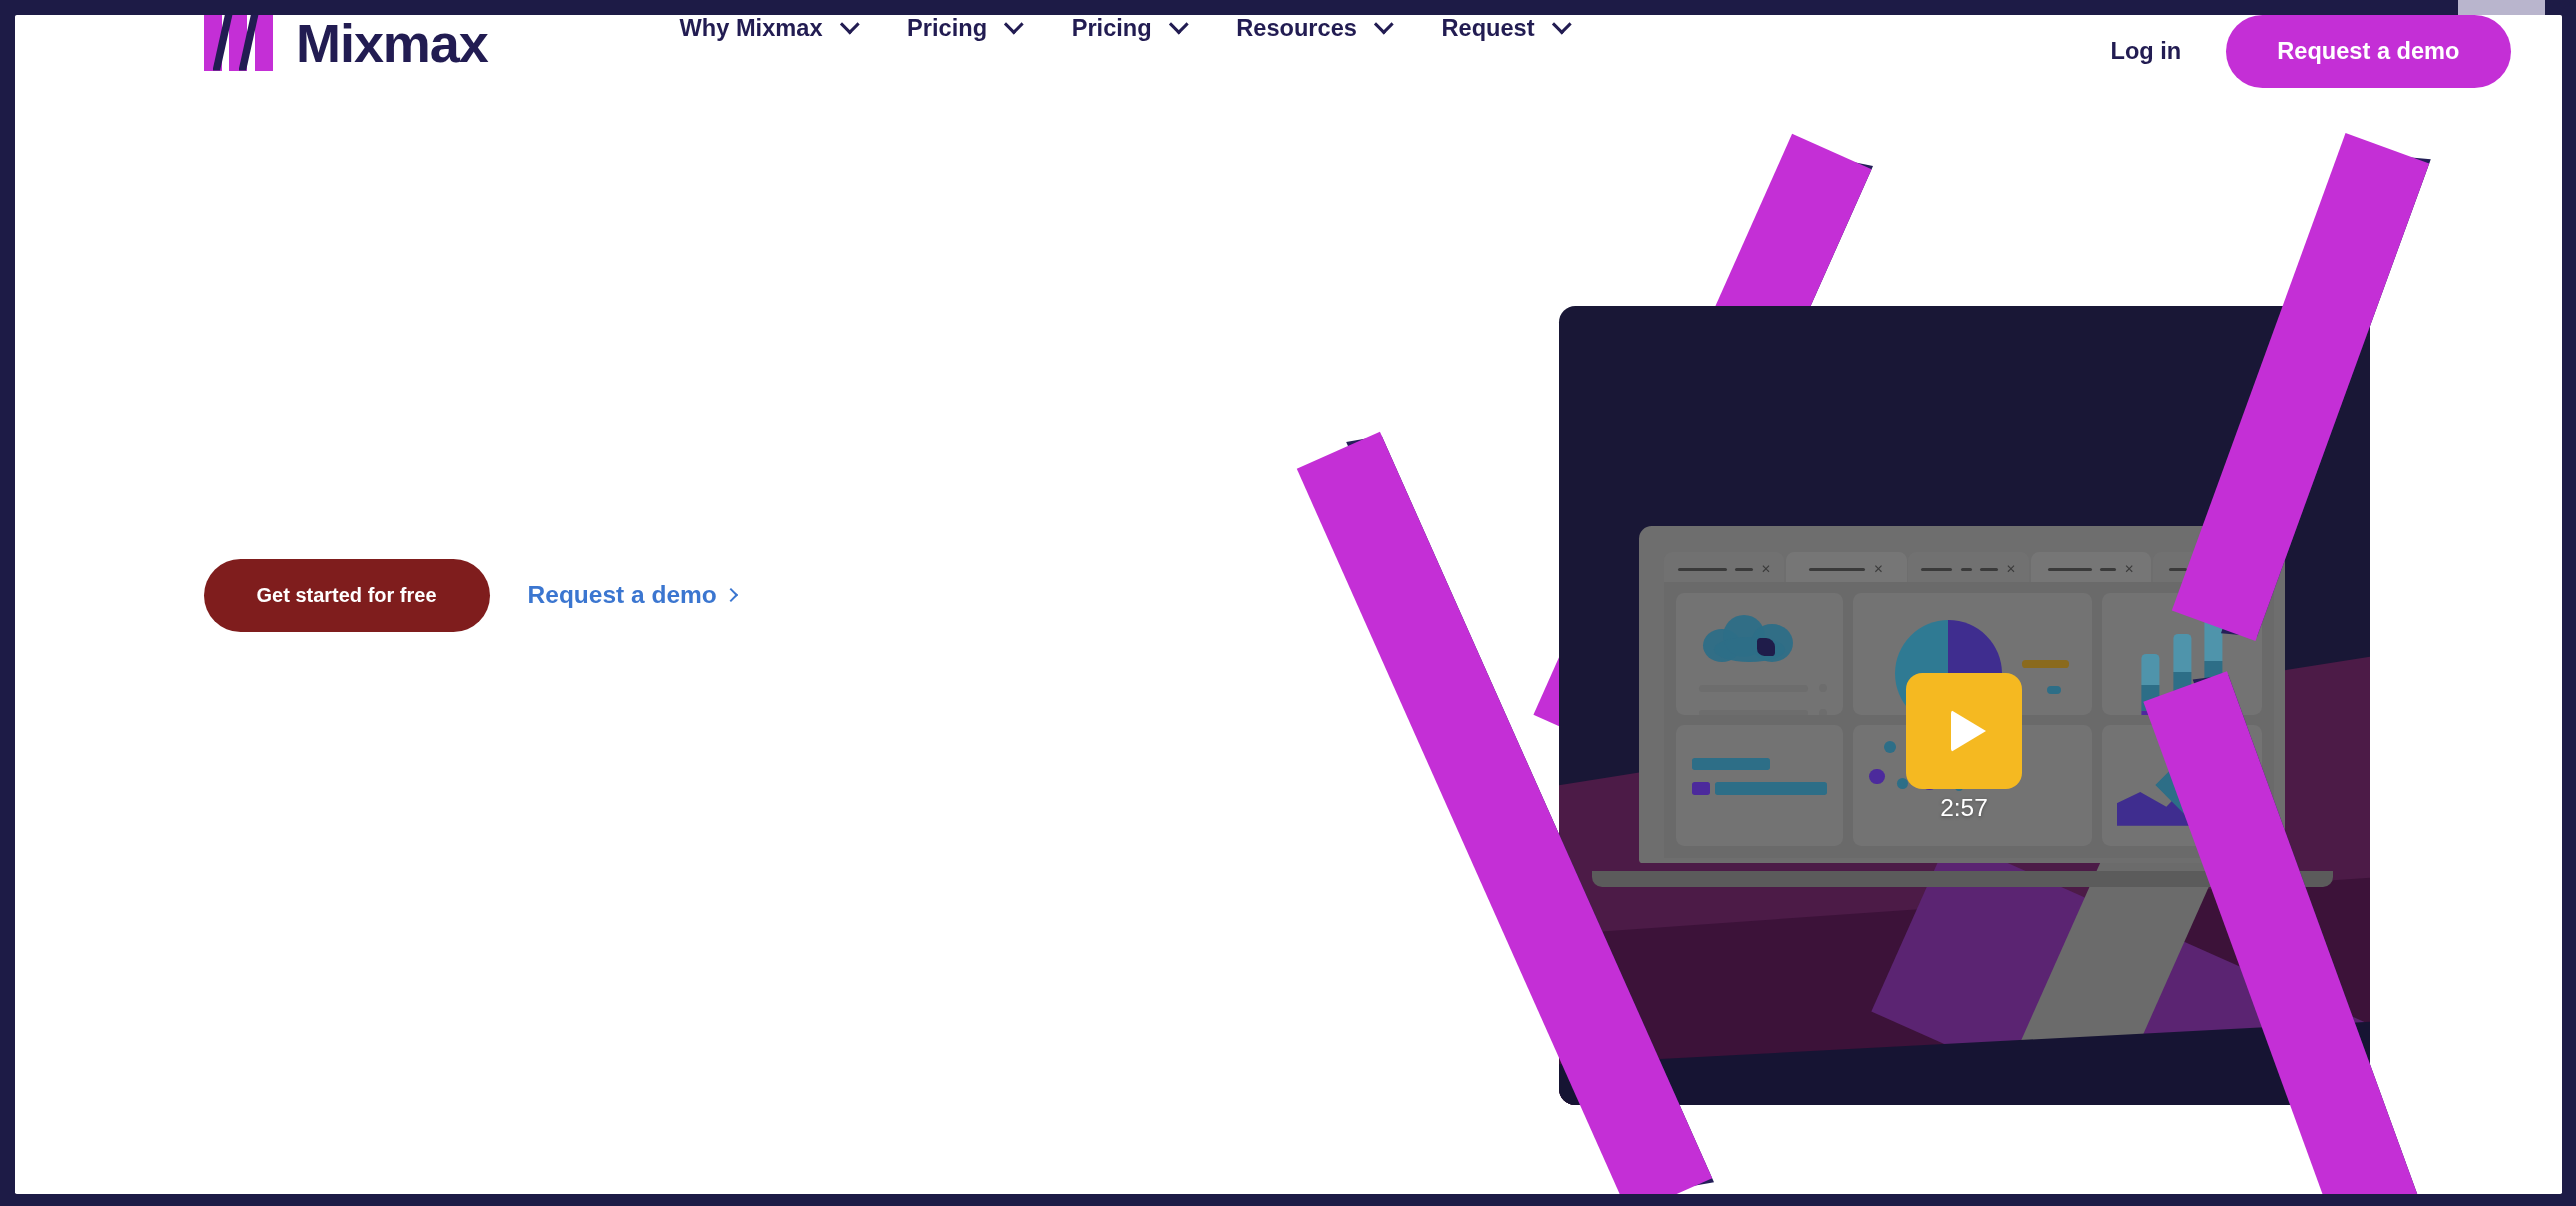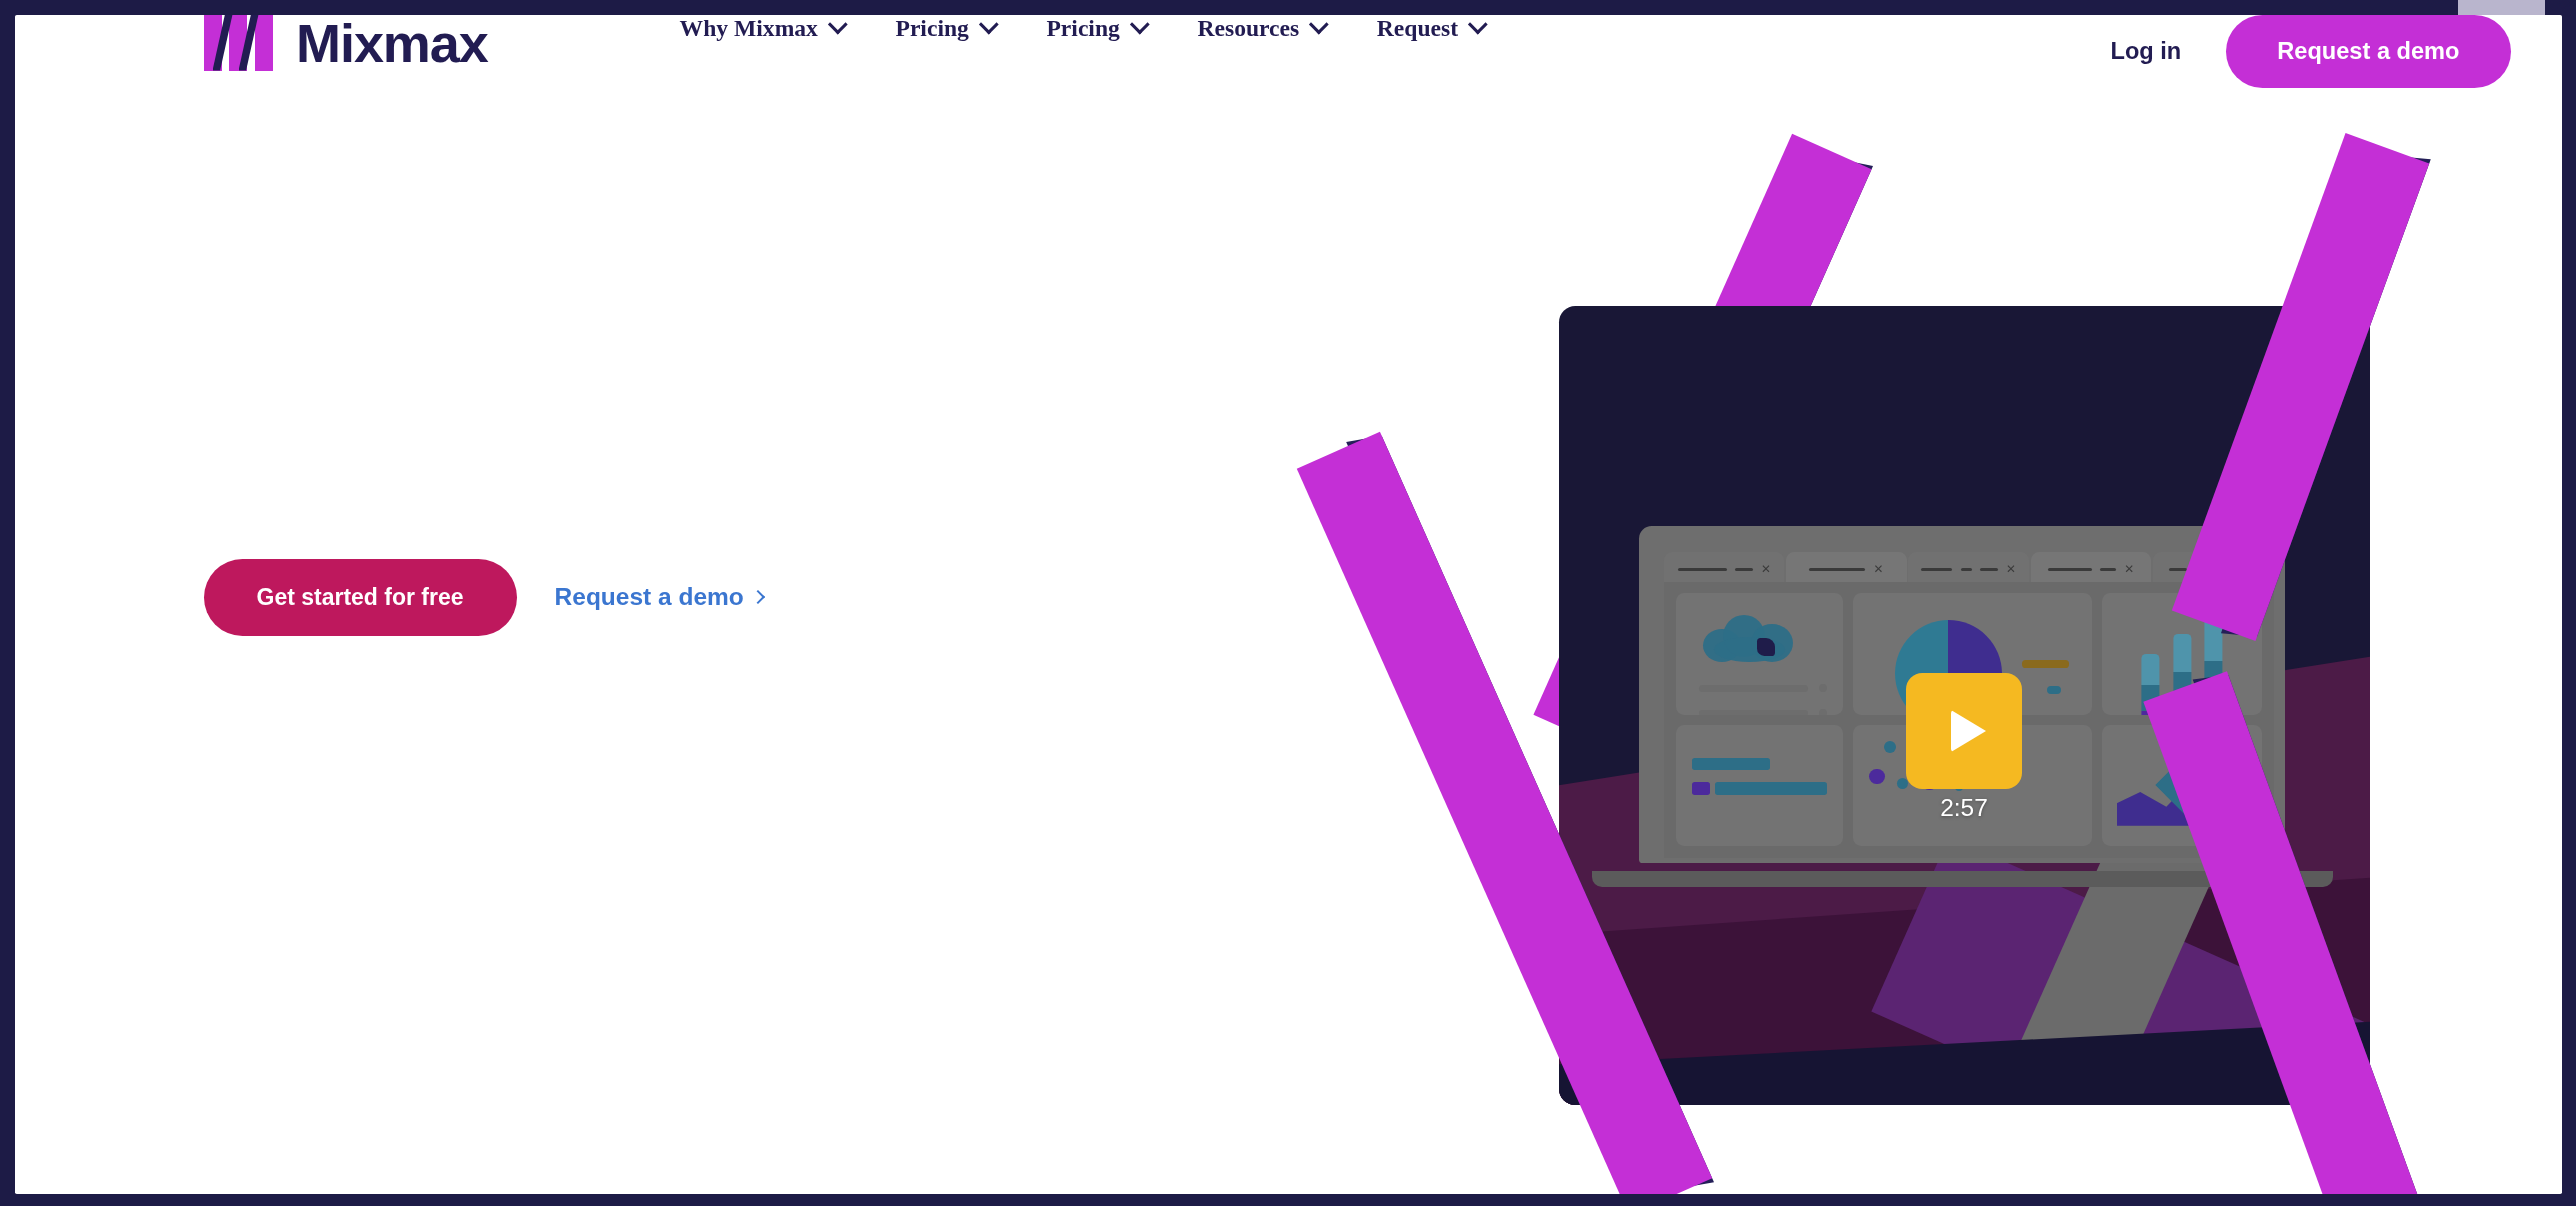--- a/index.html
+++ b/index.html
@@ -87,27 +87,26 @@
 
   .nav-links {
     display: flex;
     align-items: center;
     gap: 51px;
     margin-left: 192px;
   }
   .nav-item {
     display: flex;
     align-items: center;
-    gap: 13px;
+    gap: 20px;
     font-size: 23.6px;
     font-weight: bold;
     color: #221c52;
     cursor: pointer;
     white-space: nowrap;
-    font-family: Liberation Serif, serif;
   }
   .chev {
     display: inline-block;
     width: 13.6px;
     height: 13.6px;
     border-right: 3.2px solid #221c52;
     border-bottom: 3.2px solid #221c52;
     transform: translateY(-3.6px) rotate(45deg);
   }
 
@@ -162,23 +161,23 @@
     line-height: 1.72;
     width: 985px;
   }
   .hero-actions {
     margin-top: 54px;
     display: flex;
     align-items: center;
     gap: 38px;
   }
   .start-btn {
-    background: #be185d;
+    background: #7f1d1d;
     color: #ffffff;
-    font-size: 23px;
+    font-size: 20px;
     font-weight: bold;
     border: none;
     border-radius: 907px;
     padding: 25.4px 53px;
     cursor: pointer;
     white-space: nowrap;
     font-family: "Liberation Sans", sans-serif;
   }
   .demo-link {
     font-size: 24.5px;

